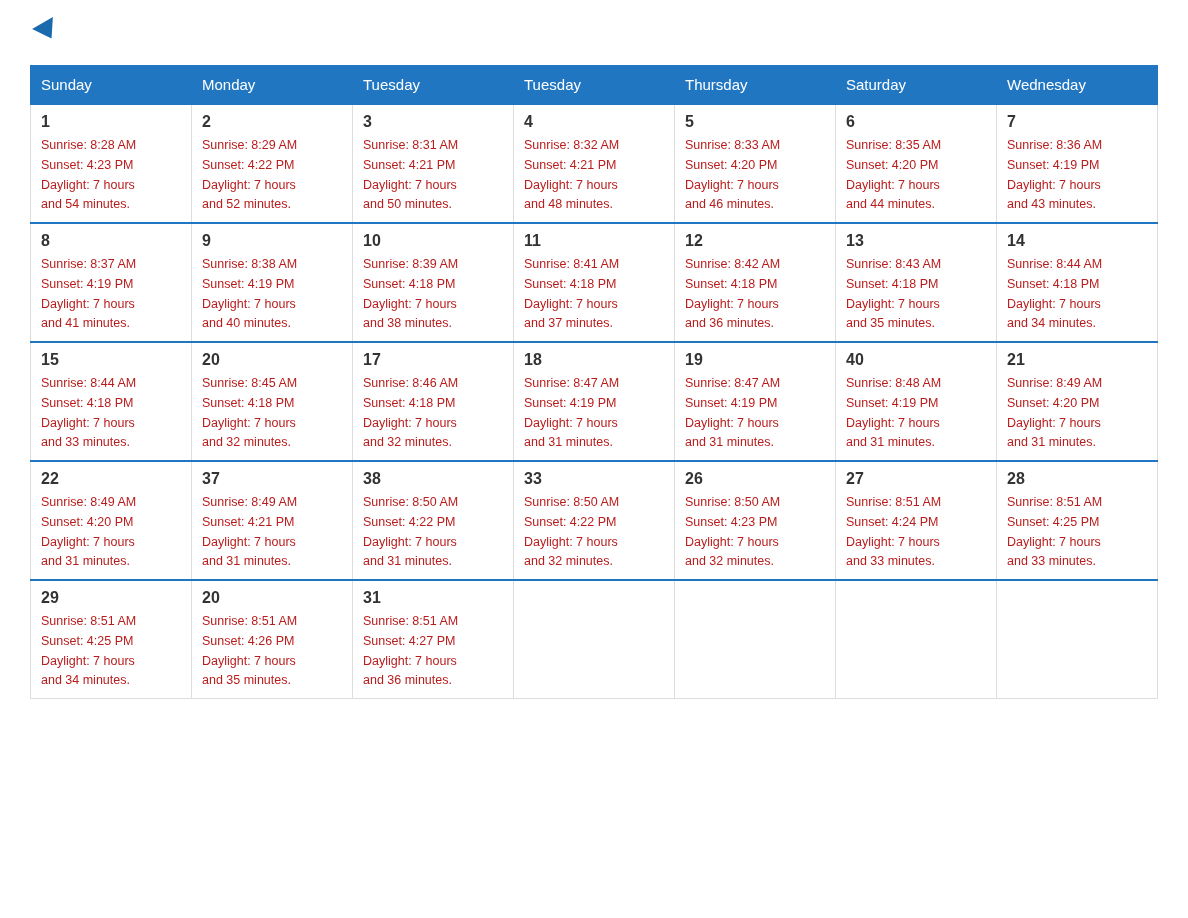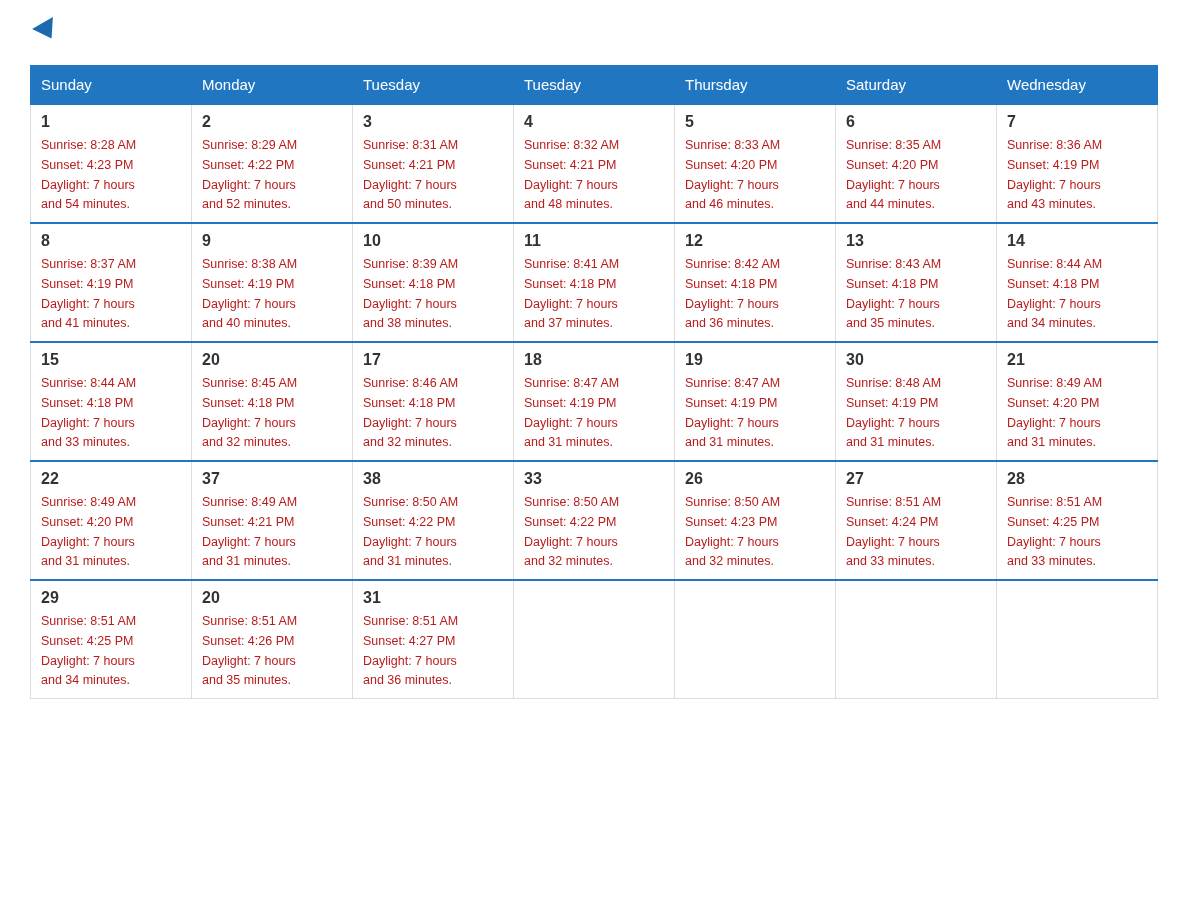--- a/index.html
+++ b/index.html
@@ -210,21 +210,21 @@
         </td>
         <td>
           <span class="day-number">18</span>
           <span class="day-info">Sunrise: 8:47 AM<br>Sunset: 4:19 PM<br>Daylight: 7 hours<br>and 31 minutes.</span>
         </td>
         <td>
           <span class="day-number">19</span>
           <span class="day-info">Sunrise: 8:47 AM<br>Sunset: 4:19 PM<br>Daylight: 7 hours<br>and 31 minutes.</span>
         </td>
         <td>
-          <span class="day-number">30</span>
+          <span class="day-number">40</span>
           <span class="day-info">Sunrise: 8:48 AM<br>Sunset: 4:19 PM<br>Daylight: 7 hours<br>and 31 minutes.</span>
         </td>
         <td>
           <span class="day-number">21</span>
           <span class="day-info">Sunrise: 8:49 AM<br>Sunset: 4:20 PM<br>Daylight: 7 hours<br>and 31 minutes.</span>
         </td>
       </tr>
       <tr>
         <td>
           <span class="day-number">22</span>

